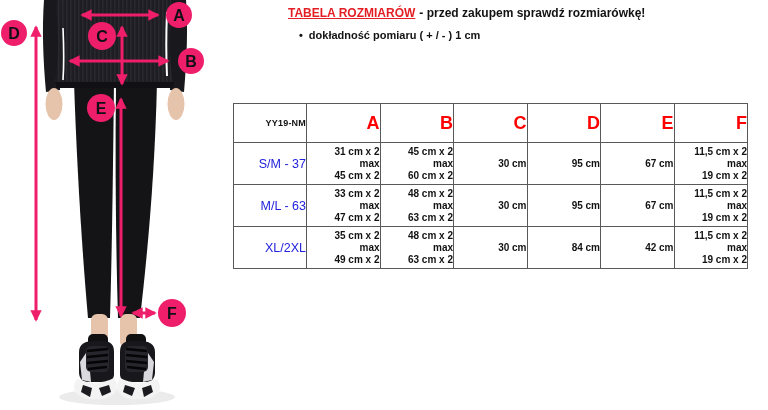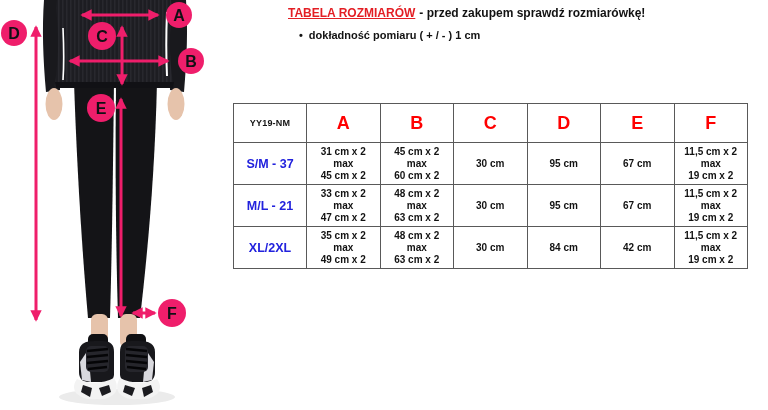--- a/index.html
+++ b/index.html
@@ -14,27 +14,27 @@
   .title-line{font-size:12px;font-weight:bold;color:#121212;white-space:nowrap;}
   .title-red{color:#e31e24;text-decoration:underline;}
   .title-suffix{margin-left:4px;}
   .notes{margin:5px 0 0 11px;padding:0;list-style:none;}
   .notes li{font-size:11px;font-weight:bold;color:#121212;line-height:15px;margin-top:8px;}
   .notes li::before{content:"•";margin-right:6px;}
 
   
   table.size-table{position:absolute;left:233px;top:103px;width:514px;
     border-collapse:collapse;table-layout:fixed;background:#fff;}
-  .size-table th,.size-table td{border:1px solid #595959;text-align:center;
+  .size-table th,.size-table td{border:1px solid #595959;text-align:right;
     vertical-align:middle;padding:0;}
   .size-table thead tr{height:39px;}
   .size-table tbody tr{height:42px;}
   .code{font-size:9px;font-weight:bold;color:#121212;letter-spacing:.2px;}
   .colhead{font-size:18px;font-weight:bold;color:#ff0000;}
-  .size-label{font-size:12.5px;font-weight:bold;color:#2222dd;}
+  .size-label{font-size:12.5px;font-weight:normal;color:#2222dd;}
   .cell{font-size:10px;font-weight:bold;color:#121212;white-space:pre-line;line-height:12px;margin-left:24px;}
 
   
   .pink-line{stroke:#ef1e6b;stroke-width:3;fill:none;}
   .badge{fill:#ef1e6b;}
   .badge-letter{font-family:"Liberation Sans",sans-serif;font-size:16px;font-weight:bold;
     fill:#101014;text-anchor:middle;}
 </style>
 </head>
 <body>
@@ -172,21 +172,21 @@
 max
 60 cm x 2</td>
         <td class="cell">30 cm</td>
         <td class="cell">95 cm</td>
         <td class="cell">67 cm</td>
         <td class="cell">11,5 cm x 2
 max
 19 cm x 2</td>
       </tr>
       <tr>
-        <th class="size-label">M/L - 21</th>
+        <th class="size-label">M/L - 63</th>
         <td class="cell">33 cm x 2
 max
 47 cm x 2</td>
         <td class="cell">48 cm x 2
 max
 63 cm x 2</td>
         <td class="cell">30 cm</td>
         <td class="cell">95 cm</td>
         <td class="cell">67 cm</td>
         <td class="cell">11,5 cm x 2

